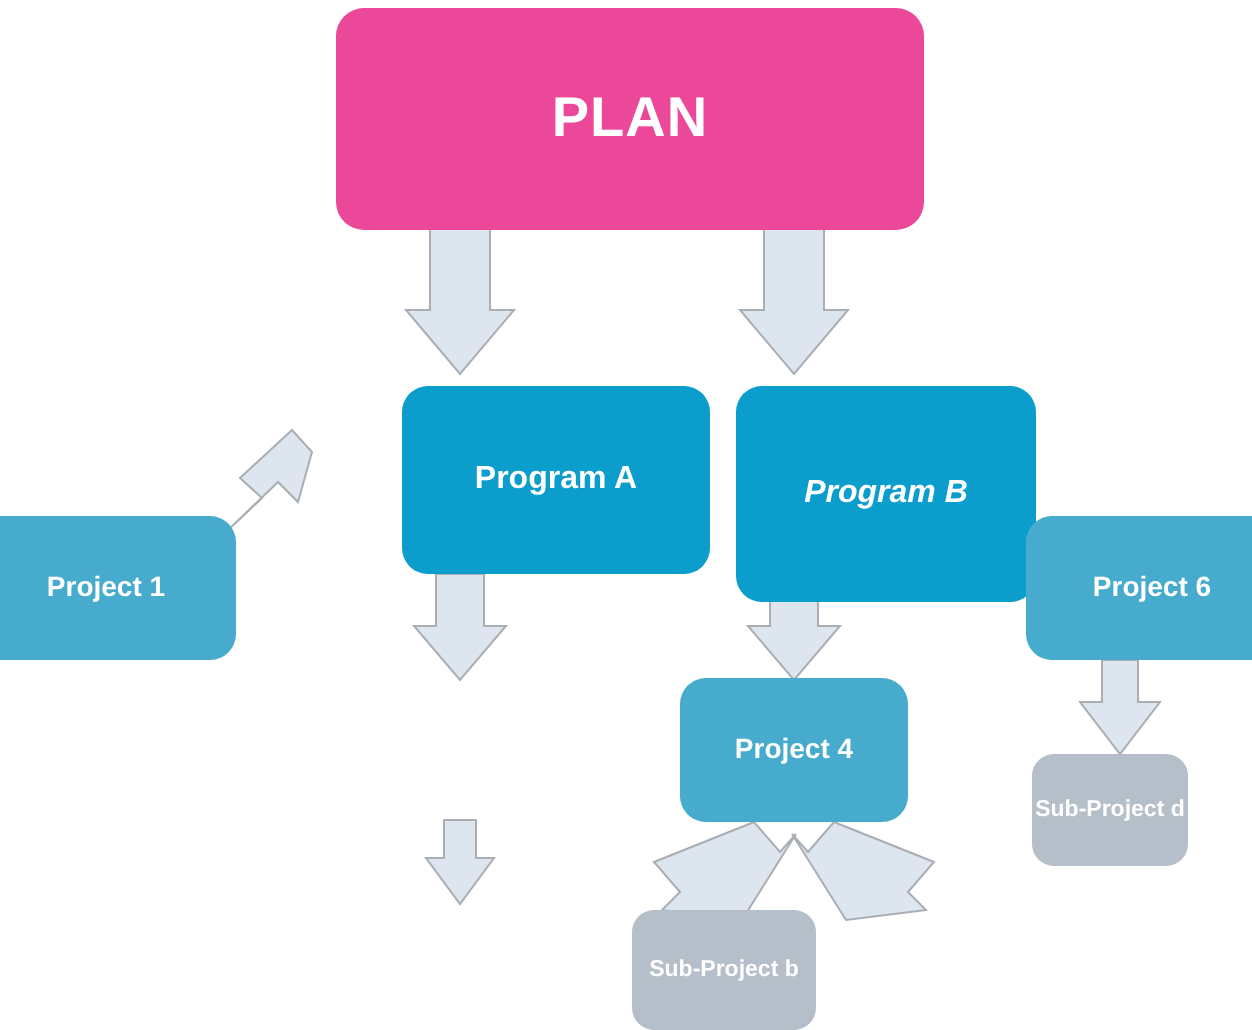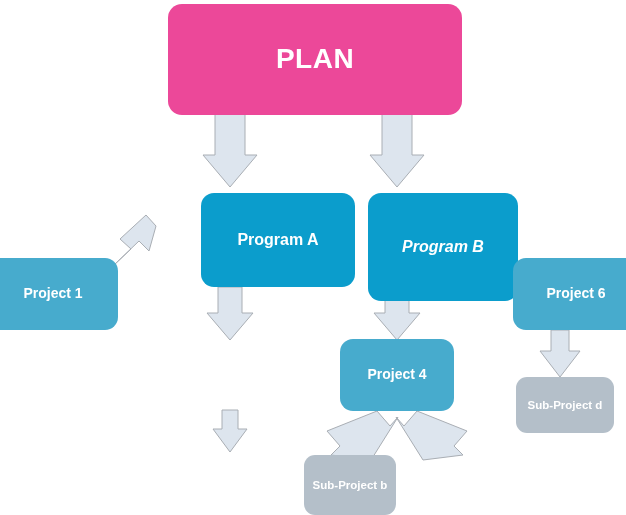--- a/index.html
+++ b/index.html
@@ -118,22 +118,22 @@
 
   <div class="node node-project" style="left:340px; top:339px; width:114px; height:72px;">
     <span>Project 4</span>
   </div>
 
   <div class="node node-project" style="left:513px; top:258px; width:126px; height:72px;">
     <span>Project 6</span>
   </div>
 
 
-  <div class="node node-subproject" style="left:304px; top:455px; width:92px; height:60px;">
+  <div class="node node-subproject" style="left:316px; top:455px; width:92px; height:60px;">
     <span>Sub-Project b</span>
   </div>
 
 
-  <div class="node node-subproject" style="left:516px; top:377px; width:98px; height:56px;">
+  <div class="node node-subproject" style="left:516px; top:377px; width:78px; height:56px;">
     <span>Sub-Project d</span>
   </div>
 
 </div>
 
 </body></html>

